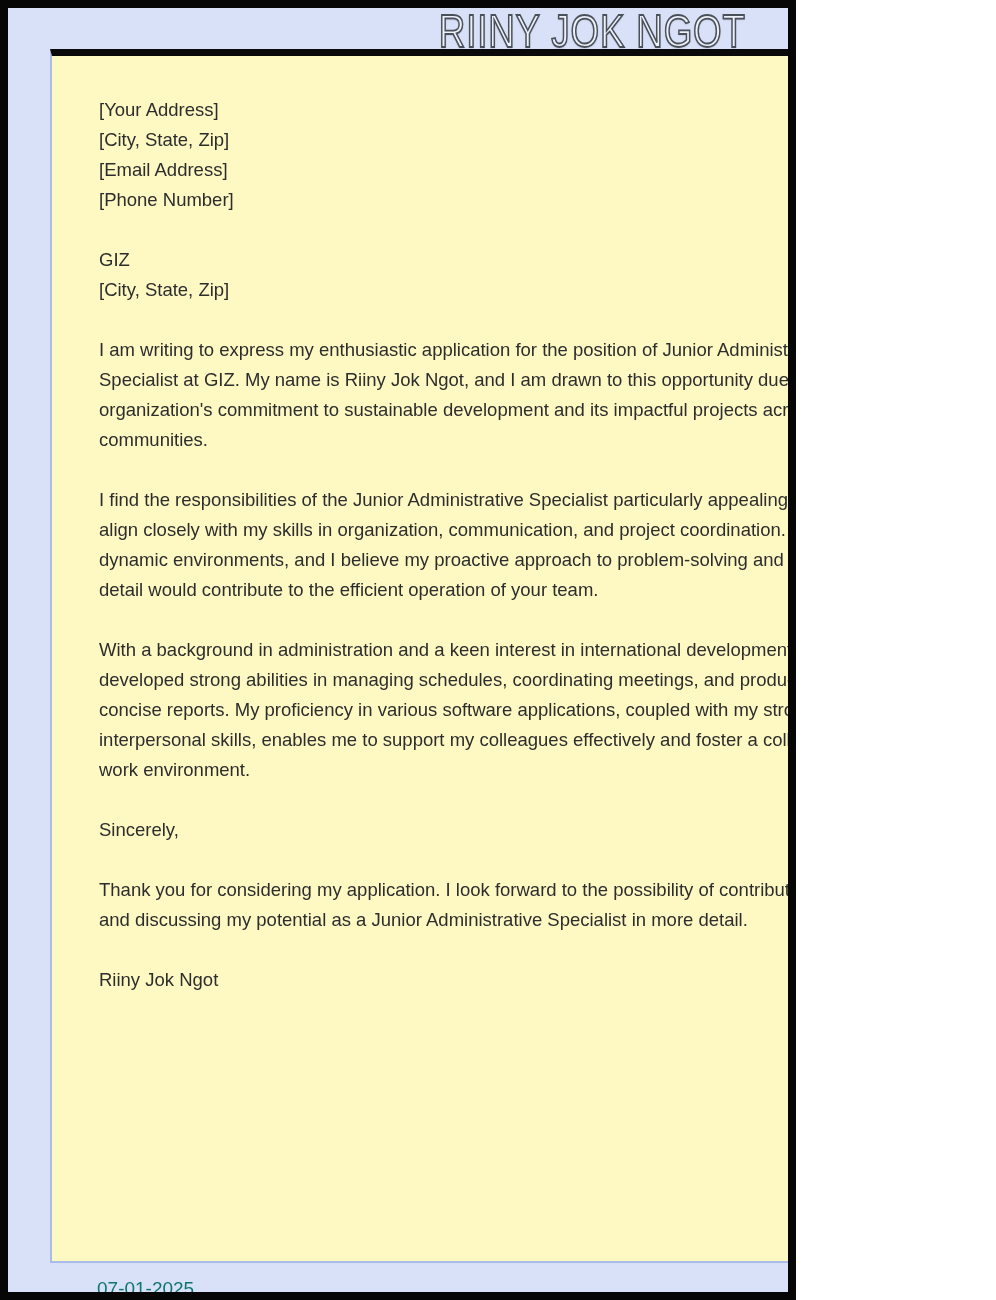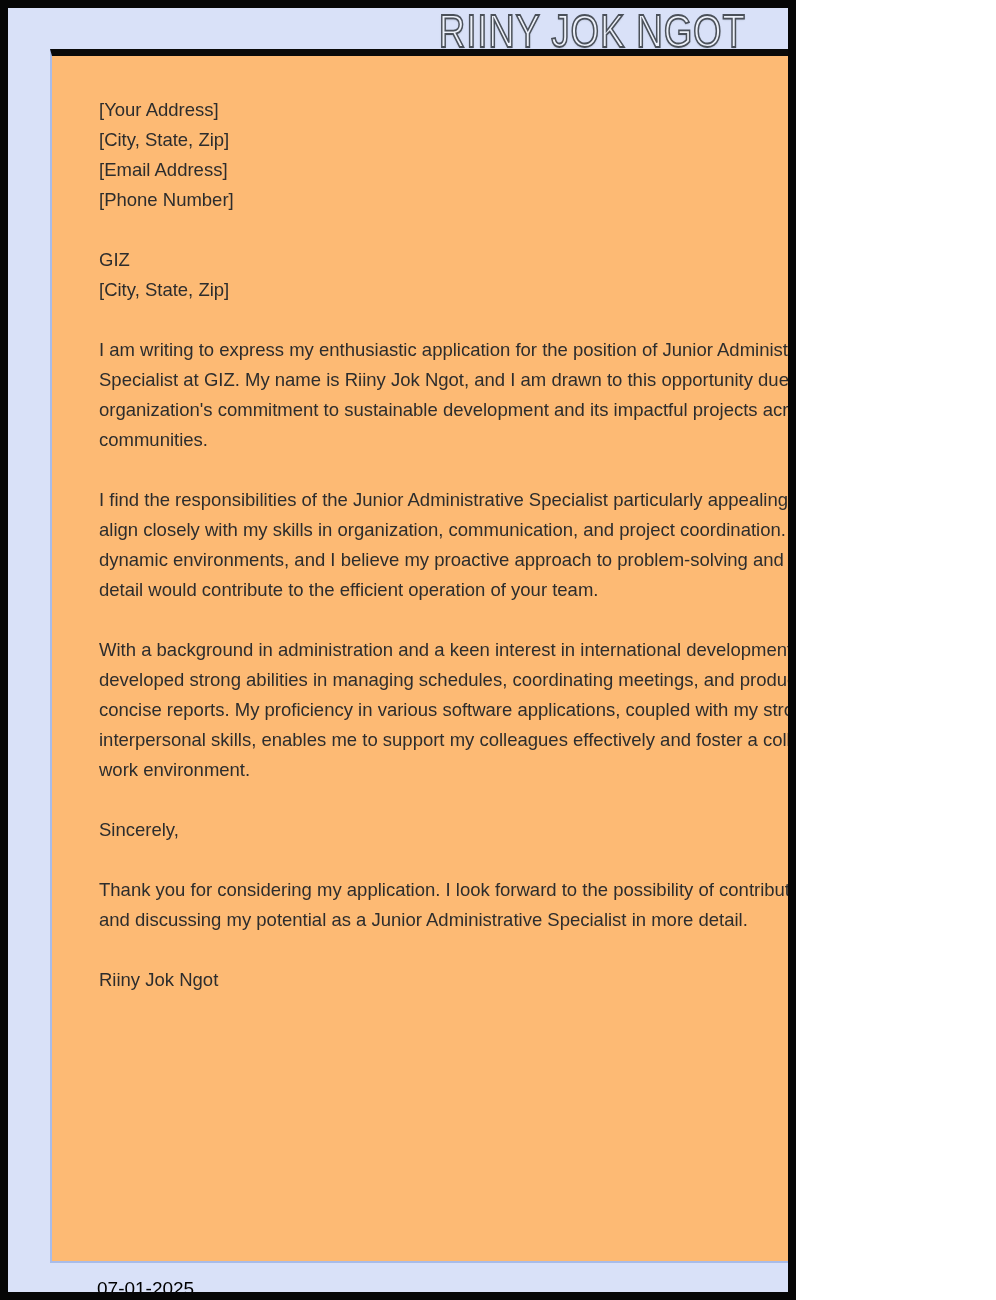--- a/index.html
+++ b/index.html
@@ -42,21 +42,21 @@
   }
 
   
   .page {
     position: absolute;
     left: 50px;
     top: 49px;
     width: 896px;
     height: 1214px;
     box-sizing: border-box;
-    background: #fdba74;
+    background: #fef9c3;
     border-top: 7px solid #0a0a0a;
     border-left: 2px solid #a9bce9;
     border-right: 2px solid #a9bce9;
     border-bottom: 2px solid #a9bce9;
     overflow: hidden;
     z-index: 1;
   }
   .content {
     padding: 39px 50px 0 47px;
     font-size: 18.5px;
@@ -76,21 +76,21 @@
     color: #454545;
     font-weight: bold;
   }
 
   .date-link {
     position: absolute;
     left: 97px;
     top: 1277px;
     font-size: 19px;
     line-height: 24px;
-    color: #000000;
+    color: #0f766e;
     text-decoration: none;
     cursor: pointer;
     z-index: 5;
   }
 </style>
 </head>
 <body>
 
 <div class="frame">
 

